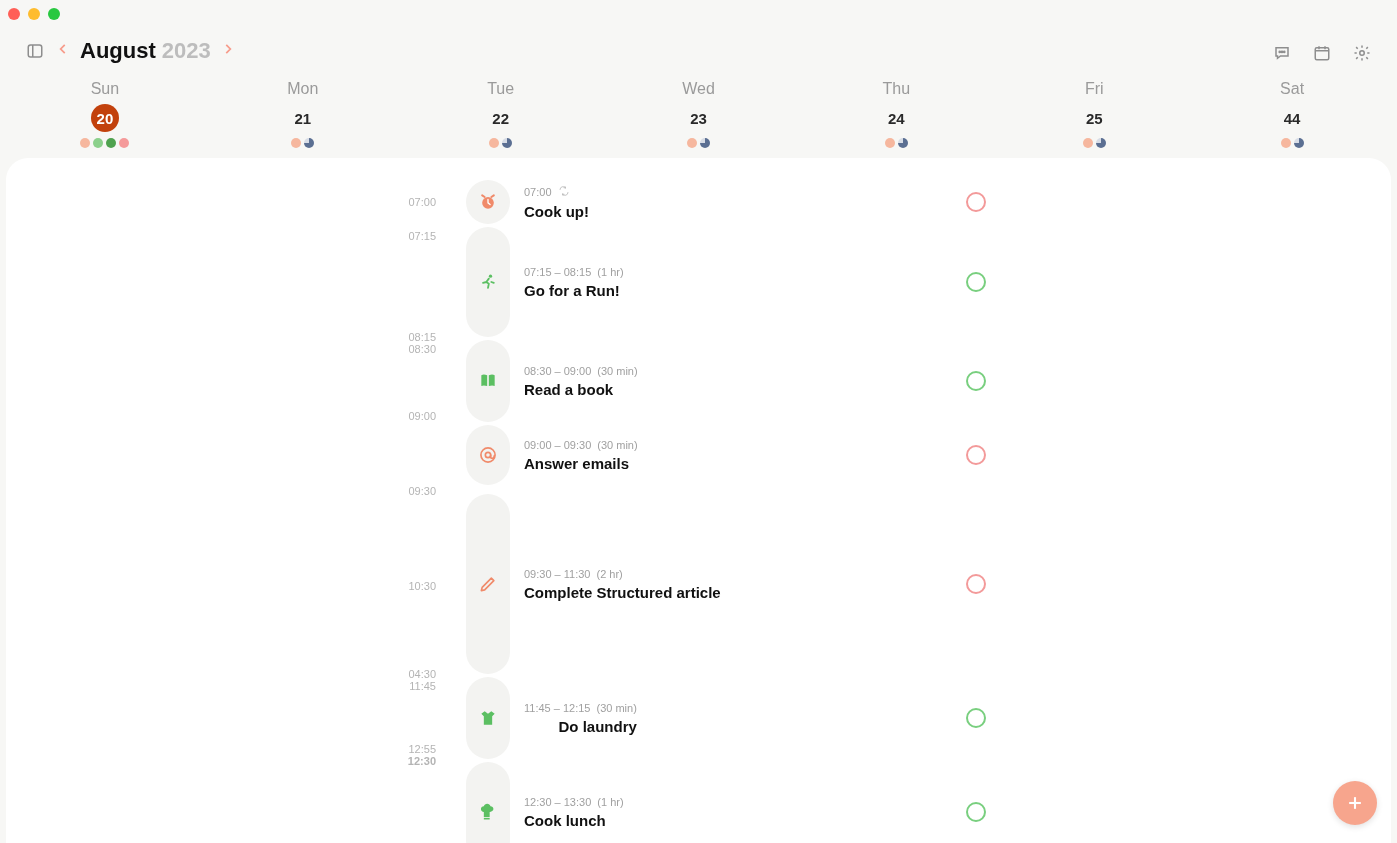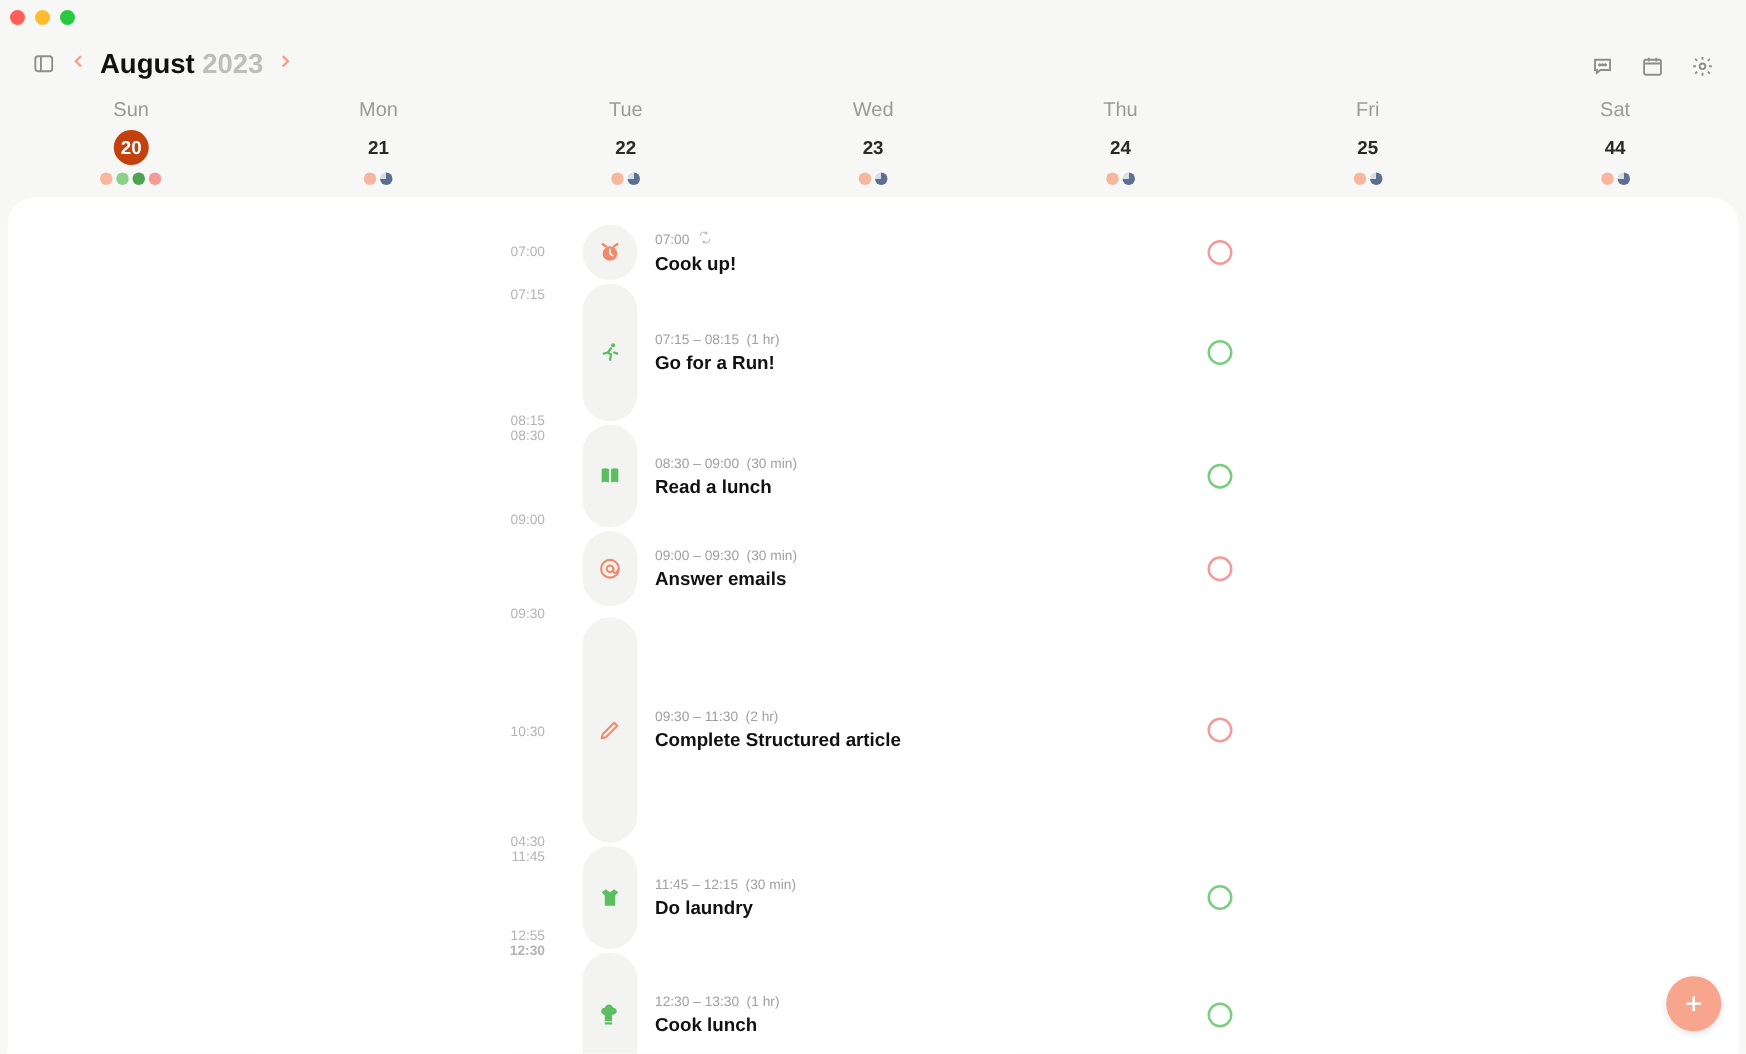--- a/index.html
+++ b/index.html
@@ -347,21 +347,21 @@
           <div class="iconcol c-green" style="top: 0px; height: 82px;">
             <svg viewBox="0 0 24 24">
               <use href="#ic-book"></use>
             </svg>
           </div>
           <div class="event-body" style="top: 0px; height: 82px;">
             <div class="event-time">
               <span>08:30 – 09:00 </span>
               <span>(30 min)</span>
             </div>
-            <div class="event-title">Read a lunch</div>
+            <div class="event-title">Read a book</div>
           </div>
           <div class="event-check ring-green" style="top: 31px;"></div>
         </div>
         <div class="event" style="top: 245px; height: 60px;">
           <div class="iconcol c-orange" style="top: 0px; height: 60px;">
             <svg viewBox="0 0 24 24">
               <use href="#ic-at-sign"></use>
             </svg>
           </div>
           <div class="event-body" style="top: 0px; height: 60px;">
@@ -387,21 +387,21 @@
             <div class="event-title">Complete Structured article</div>
           </div>
           <div class="event-check ring-red" style="top: 80px;"></div>
         </div>
         <div class="event" style="top: 497px; height: 82px;">
           <div class="iconcol c-green" style="top: 0px; height: 82px;">
             <svg viewBox="0 0 24 24">
               <use href="#ic-shirt"></use>
             </svg>
           </div>
-          <div class="event-body" style="top: 0px; height: 82px;">
+          <div class="event-body" style="top: 0px; height: 82px; align-items: flex-end;">
             <div class="event-time">
               <span>11:45 – 12:15 </span>
               <span>(30 min)</span>
             </div>
             <div class="event-title">Do laundry</div>
           </div>
           <div class="event-check ring-green" style="top: 31px;"></div>
         </div>
         <div class="event" style="top: 582px; height: 100px;">
           <div class="iconcol c-green" style="top: 0px; height: 100px;">

